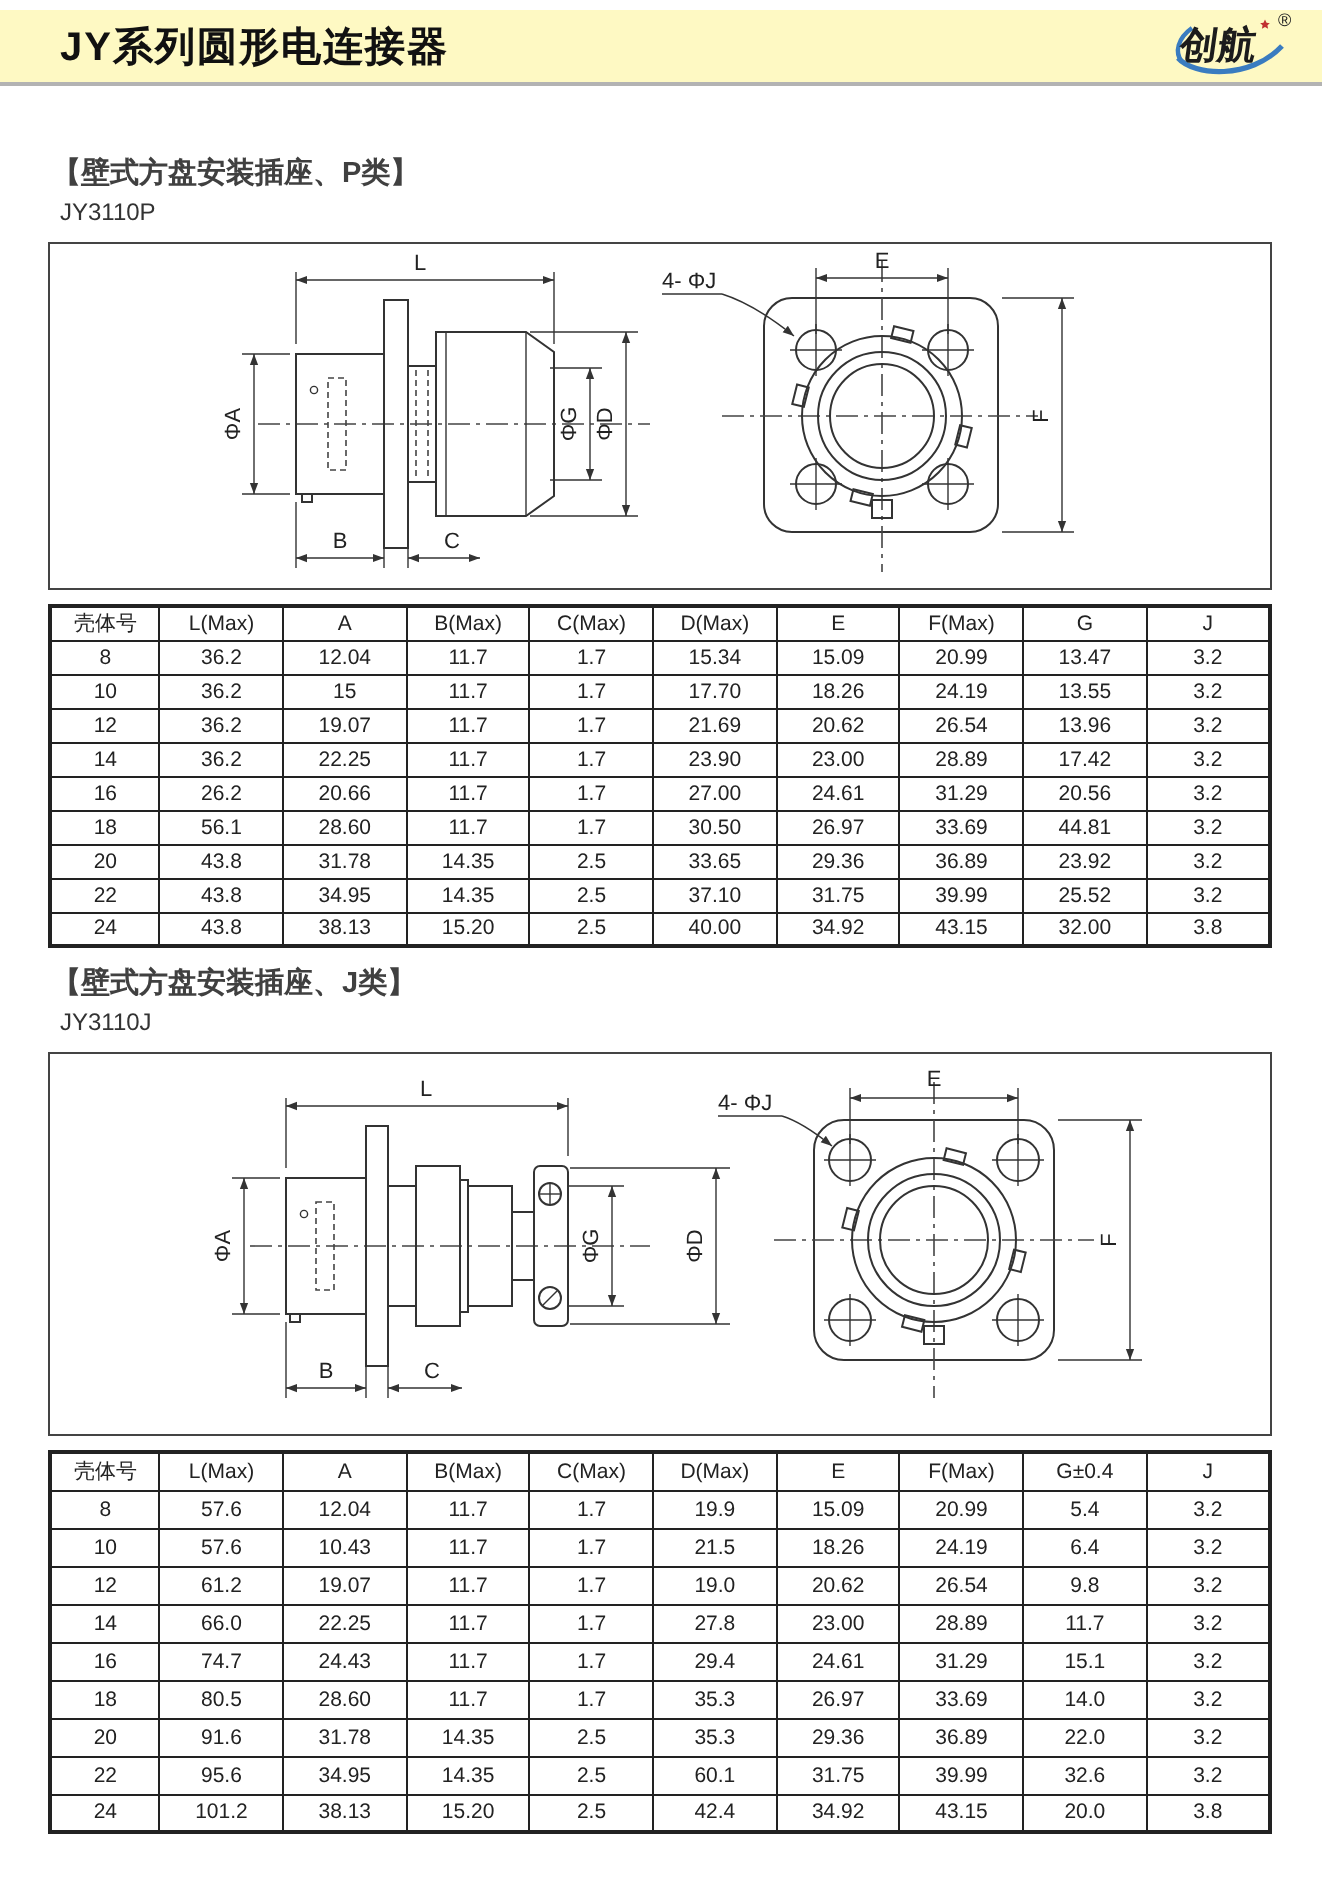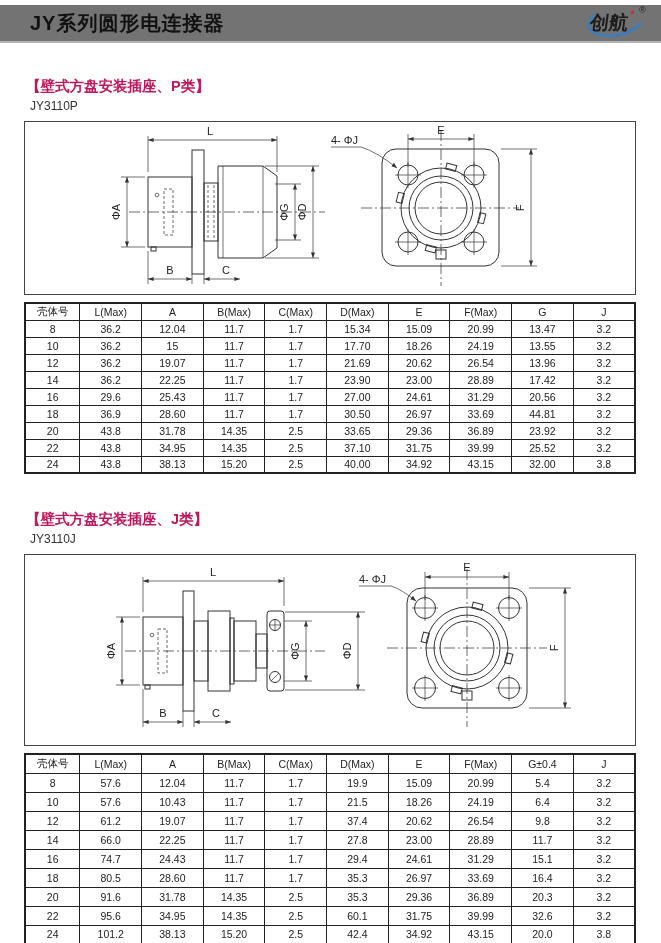--- a/index.html
+++ b/index.html
@@ -1,24 +1,24 @@
 <!DOCTYPE html>
 <html><head>
 <meta charset="utf-8">
 <style>
   * { margin:0; padding:0; box-sizing:border-box; }
   html,body { width:661px; height:943px; background:#fff; overflow:hidden;
               font-family:"Liberation Sans","DejaVu Sans",sans-serif; color:#1a1a1a; }
-  .header-bar { margin-top:5px; height:38px; background:#737373;
+  .header-bar { margin-top:5px; height:38px; background:#fef9c3;
                 border-bottom:2px solid #b3b3b3; display:flex;
                 align-items:center; justify-content:space-between;
                 padding:0 10px 0 30px; }
   .page-title { font-size:20px; font-weight:bold; letter-spacing:1px; color:#111; }
   .logo { display:flex; align-items:flex-start; }
-  .section-heading { font-size:14.5px; font-weight:bold; margin:34px 0 3px 26px; color:#be185d; }
+  .section-heading { font-size:14.5px; font-weight:bold; margin:34px 0 3px 26px; color:#404040; }
   .model-code { font-size:12px; color:#333; margin:0 0 8px 30px; }
   .drawing-box { width:612px; margin-left:24px; border:1px solid #444; background:#fff; }
   .drawing-box svg { display:block; }
   table.dim-table { width:612px; margin:7px 0 0 24px; border-collapse:collapse;
                     table-layout:fixed; border:2px solid #222; }
   table.dim-table th, table.dim-table td {
       border:1px solid #222; text-align:center; vertical-align:middle;
       font-size:10.5px; font-weight:normal; padding:0; color:#222; }
   table.t1 th, table.t1 td { height:17px; }
   table.t2 th, table.t2 td { height:19px; }
@@ -216,33 +216,33 @@
         <td>11.7</td>
         <td>1.7</td>
         <td>23.90</td>
         <td>23.00</td>
         <td>28.89</td>
         <td>17.42</td>
         <td>3.2</td>
       </tr>
       <tr>
         <td>16</td>
-        <td>29.6</td>
-        <td>25.43</td>
+        <td>26.2</td>
+        <td>20.66</td>
         <td>11.7</td>
         <td>1.7</td>
         <td>27.00</td>
         <td>24.61</td>
         <td>31.29</td>
         <td>20.56</td>
         <td>3.2</td>
       </tr>
       <tr>
         <td>18</td>
-        <td>36.9</td>
+        <td>56.1</td>
         <td>28.60</td>
         <td>11.7</td>
         <td>1.7</td>
         <td>30.50</td>
         <td>26.97</td>
         <td>33.69</td>
         <td>44.81</td>
         <td>3.2</td>
       </tr>
       <tr>
@@ -277,21 +277,21 @@
         <td>2.5</td>
         <td>40.00</td>
         <td>34.92</td>
         <td>43.15</td>
         <td>32.00</td>
         <td>3.8</td>
       </tr>
     </tbody>
   </table>
 
-<div class="section-heading" style="margin-top:36px">【壁式方盘安装插座、J类】</div>
+<div class="section-heading" style="margin-top:8px">【壁式方盘安装插座、J类】</div>
 <div class="model-code">JY3110J</div>
 
 <div class="drawing-box">
 <svg width="610" height="190" viewBox="0 0 610 190">
   <defs>
     <marker id="a2" markerWidth="9" markerHeight="8" refX="8" refY="4" orient="auto-start-reverse">
           <path d="M0,1 L8,4 L0,7 z" fill="#333"></path>
         </marker>
     <pattern id="knurl" patternUnits="userSpaceOnUse" width="7" height="7">
       <path d="M0,0 L7,7 M7,0 L0,7" stroke="#555" stroke-width="0.7" fill="none"></path>
@@ -446,21 +446,21 @@
         <td>24.19</td>
         <td>6.4</td>
         <td>3.2</td>
       </tr>
       <tr>
         <td>12</td>
         <td>61.2</td>
         <td>19.07</td>
         <td>11.7</td>
         <td>1.7</td>
-        <td>37.4</td>
+        <td>19.0</td>
         <td>20.62</td>
         <td>26.54</td>
         <td>9.8</td>
         <td>3.2</td>
       </tr>
       <tr>
         <td>14</td>
         <td>66.0</td>
         <td>22.25</td>
         <td>11.7</td>
@@ -485,33 +485,33 @@
       </tr>
       <tr>
         <td>18</td>
         <td>80.5</td>
         <td>28.60</td>
         <td>11.7</td>
         <td>1.7</td>
         <td>35.3</td>
         <td>26.97</td>
         <td>33.69</td>
-        <td>16.4</td>
+        <td>14.0</td>
         <td>3.2</td>
       </tr>
       <tr>
         <td>20</td>
         <td>91.6</td>
         <td>31.78</td>
         <td>14.35</td>
         <td>2.5</td>
         <td>35.3</td>
         <td>29.36</td>
         <td>36.89</td>
-        <td>20.3</td>
+        <td>22.0</td>
         <td>3.2</td>
       </tr>
       <tr>
         <td>22</td>
         <td>95.6</td>
         <td>34.95</td>
         <td>14.35</td>
         <td>2.5</td>
         <td>60.1</td>
         <td>31.75</td>

